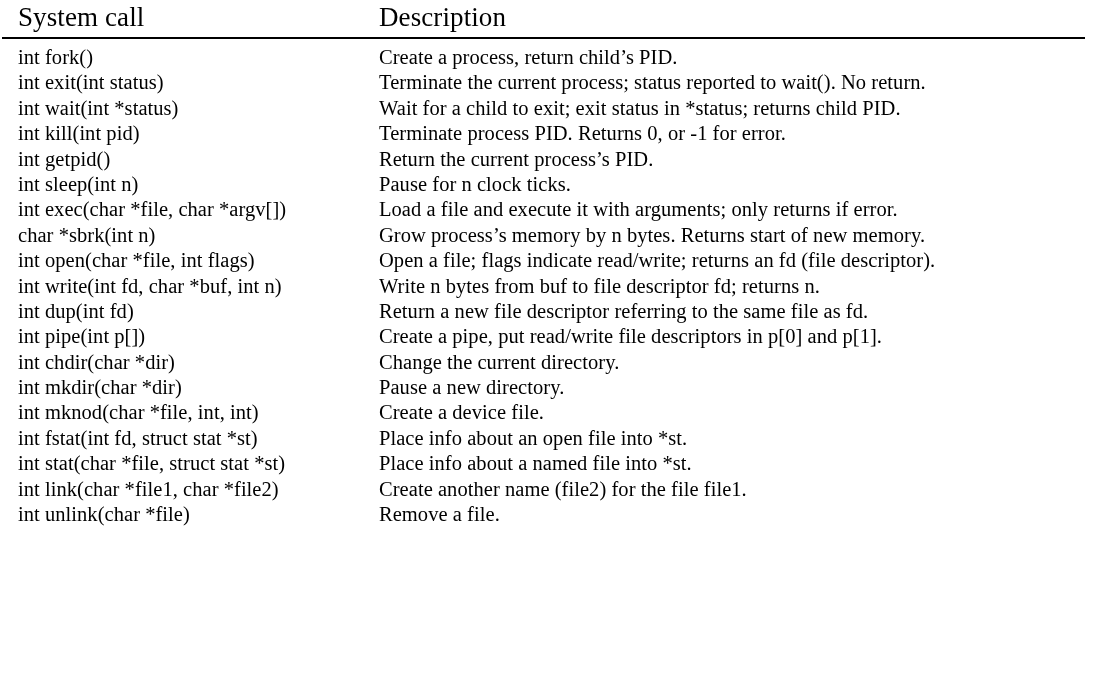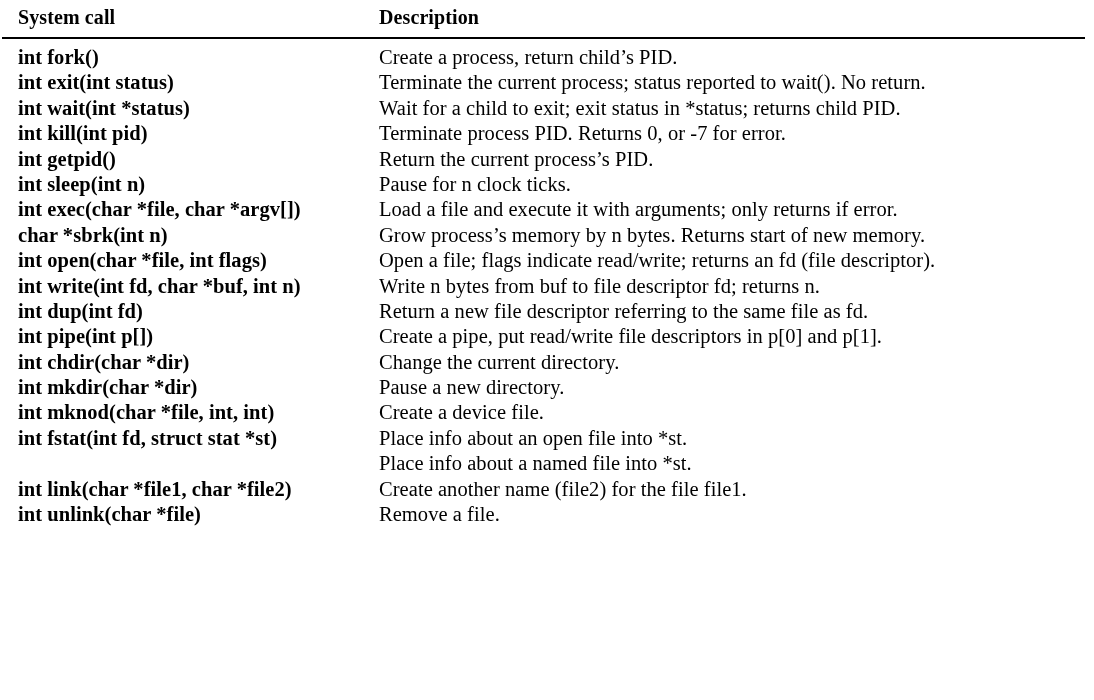--- a/index.html
+++ b/index.html
@@ -28,22 +28,22 @@
   .table-header {
     position: absolute;
     left: 0;
     top: 0;
     width: 1094px;
     height: 38px;
   }
   .header-cell {
     position: absolute;
     top: 2px;
-    font-weight: bold;
-    font-size: 20px;
+    font-weight: normal;
+    font-size: 27px;
     line-height: 30px;
     white-space: nowrap;
     letter-spacing: 0.1px;
   }
   .header-cell.col-call { left: 18px; }
   .header-cell.col-desc { left: 379px; }
 
   
   .header-rule {
     position: absolute;
@@ -67,21 +67,21 @@
     width: 1094px;
   }
   .cell {
     position: absolute;
     top: 0;
     font-size: 20.5px;
     line-height: 25.4px;
     white-space: nowrap;
     letter-spacing: 0.05px;
   }
-  .cell.col-call { left: 18px; font-weight: bold; }
+  .cell.col-call { left: 18px; }
   .cell.col-desc { left: 379px; }
 </style>
 </head>
 <body>
 
 <div class="syscall-table">
 
   <div class="table-header">
     <div class="header-cell col-call">System call</div>
     <div class="header-cell col-desc">Description</div>
@@ -97,21 +97,21 @@
       <div class="table-row">
         <div class="cell col-call">int exit(int status)</div>
         <div class="cell col-desc">Terminate the current process; status reported to wait(). No return.</div>
       </div>
       <div class="table-row">
         <div class="cell col-call">int wait(int *status)</div>
         <div class="cell col-desc">Wait for a child to exit; exit status in *status; returns child PID.</div>
       </div>
       <div class="table-row">
         <div class="cell col-call">int kill(int pid)</div>
-        <div class="cell col-desc">Terminate process PID. Returns 0, or -7 for error.</div>
+        <div class="cell col-desc">Terminate process PID. Returns 0, or -1 for error.</div>
       </div>
       <div class="table-row">
         <div class="cell col-call">int getpid()</div>
         <div class="cell col-desc">Return the current process’s PID.</div>
       </div>
       <div class="table-row">
         <div class="cell col-call">int sleep(int n)</div>
         <div class="cell col-desc">Pause for n clock ticks.</div>
       </div>
       <div class="table-row">
@@ -148,20 +148,21 @@
       </div>
       <div class="table-row">
         <div class="cell col-call">int mknod(char *file, int, int)</div>
         <div class="cell col-desc">Create a device file.</div>
       </div>
       <div class="table-row">
         <div class="cell col-call">int fstat(int fd, struct stat *st)</div>
         <div class="cell col-desc">Place info about an open file into *st.</div>
       </div>
       <div class="table-row">
+        <div class="cell col-call">int stat(char *file, struct stat *st)</div>
         <div class="cell col-desc">Place info about a named file into *st.</div>
       </div>
       <div class="table-row">
         <div class="cell col-call">int link(char *file1, char *file2)</div>
         <div class="cell col-desc">Create another name (file2) for the file file1.</div>
       </div>
       <div class="table-row">
         <div class="cell col-call">int unlink(char *file)</div>
         <div class="cell col-desc">Remove a file.</div>
       </div>

